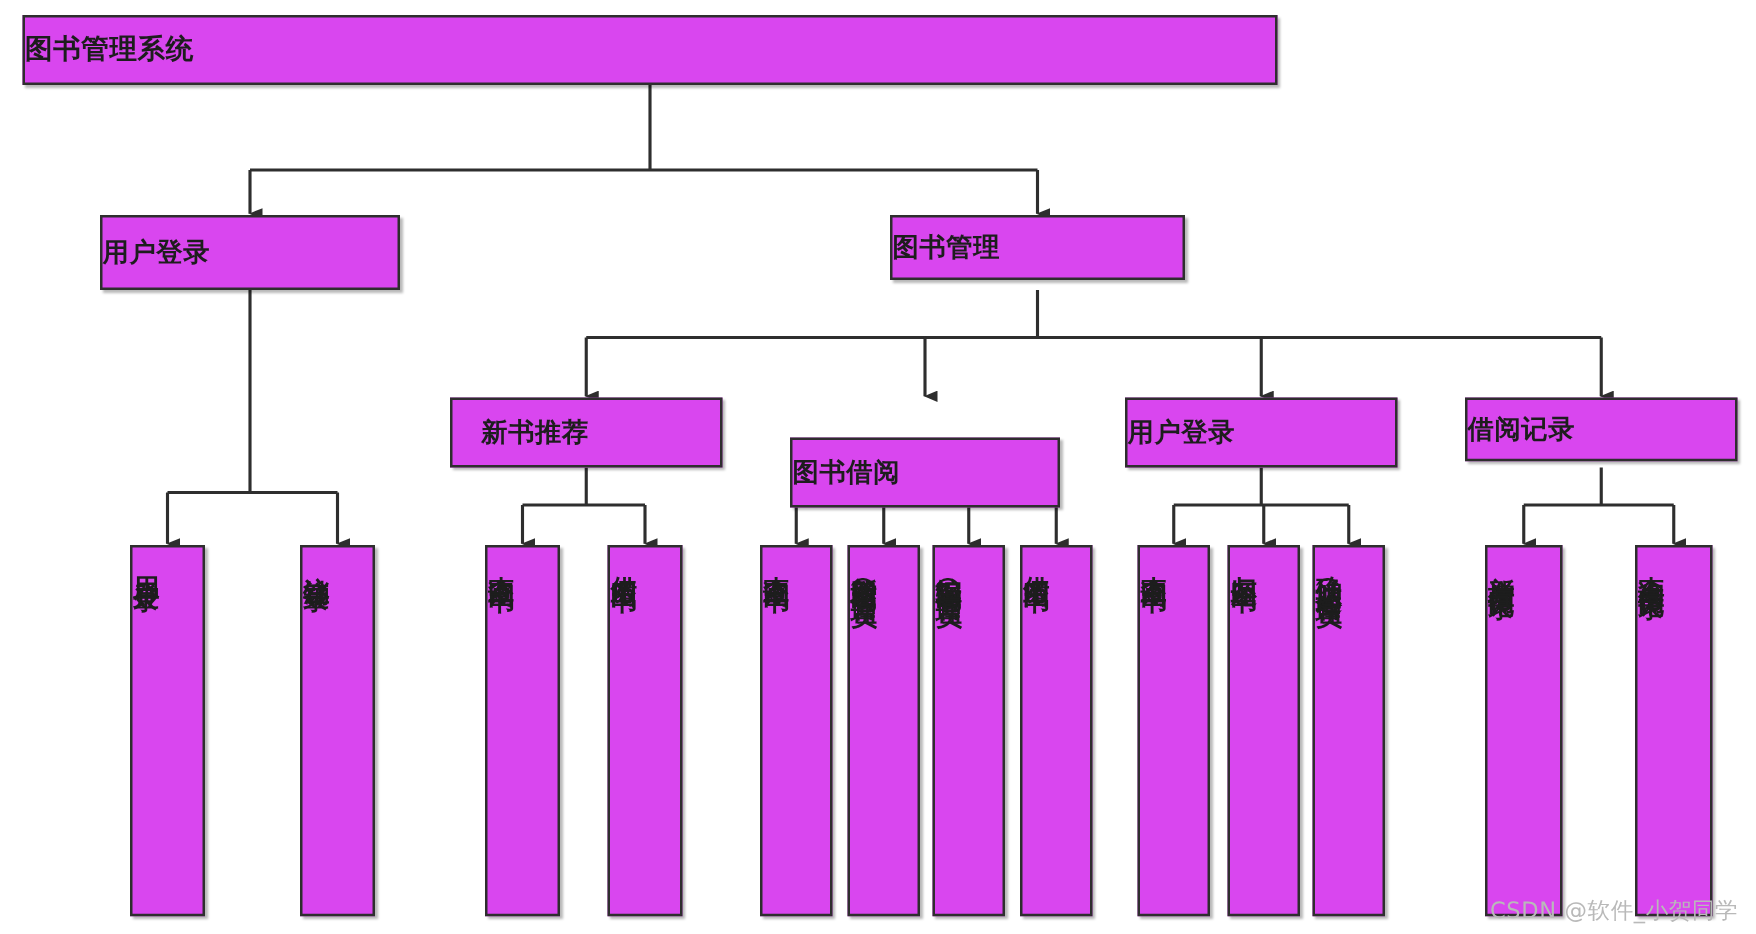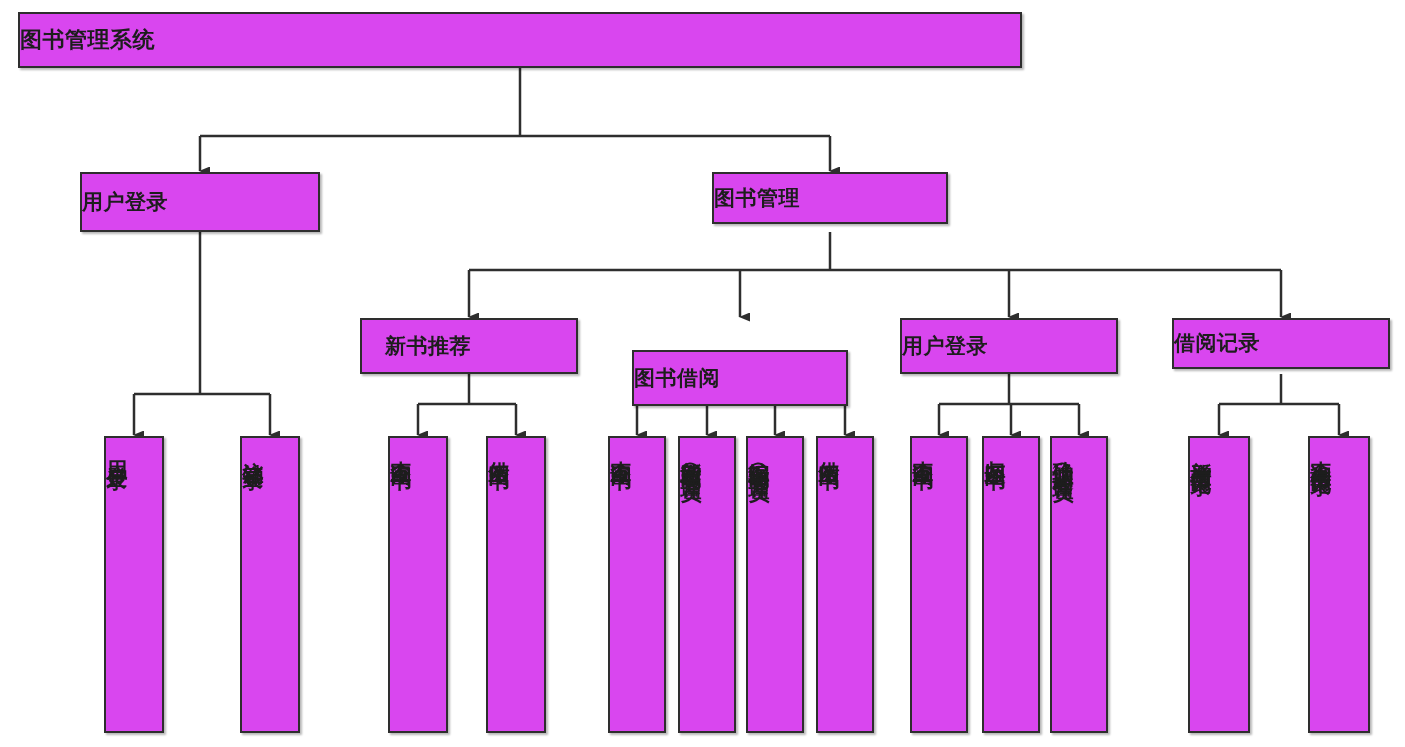--- a/index.html
+++ b/index.html
@@ -176,14 +176,15 @@
         <span class="node-label">确认归还（管理员）</span>
       </div>
       <div class="node v" style="left: 1188px; top: 436px; width: 62px; height: 297px;">
         <span class="node-label">新增借阅记录</span>
       </div>
       <div class="node v" style="left: 1308px; top: 436px; width: 62px; height: 297px;">
         <span class="node-label">查询借阅记录</span>
       </div>
     </div>
 
+  <div class="watermark" style="left: 1192px; top: 716px; color: rgb(185, 185, 185);">CSDN @软件_小贺同学</div>
 
 </div>
 
 </body></html>

